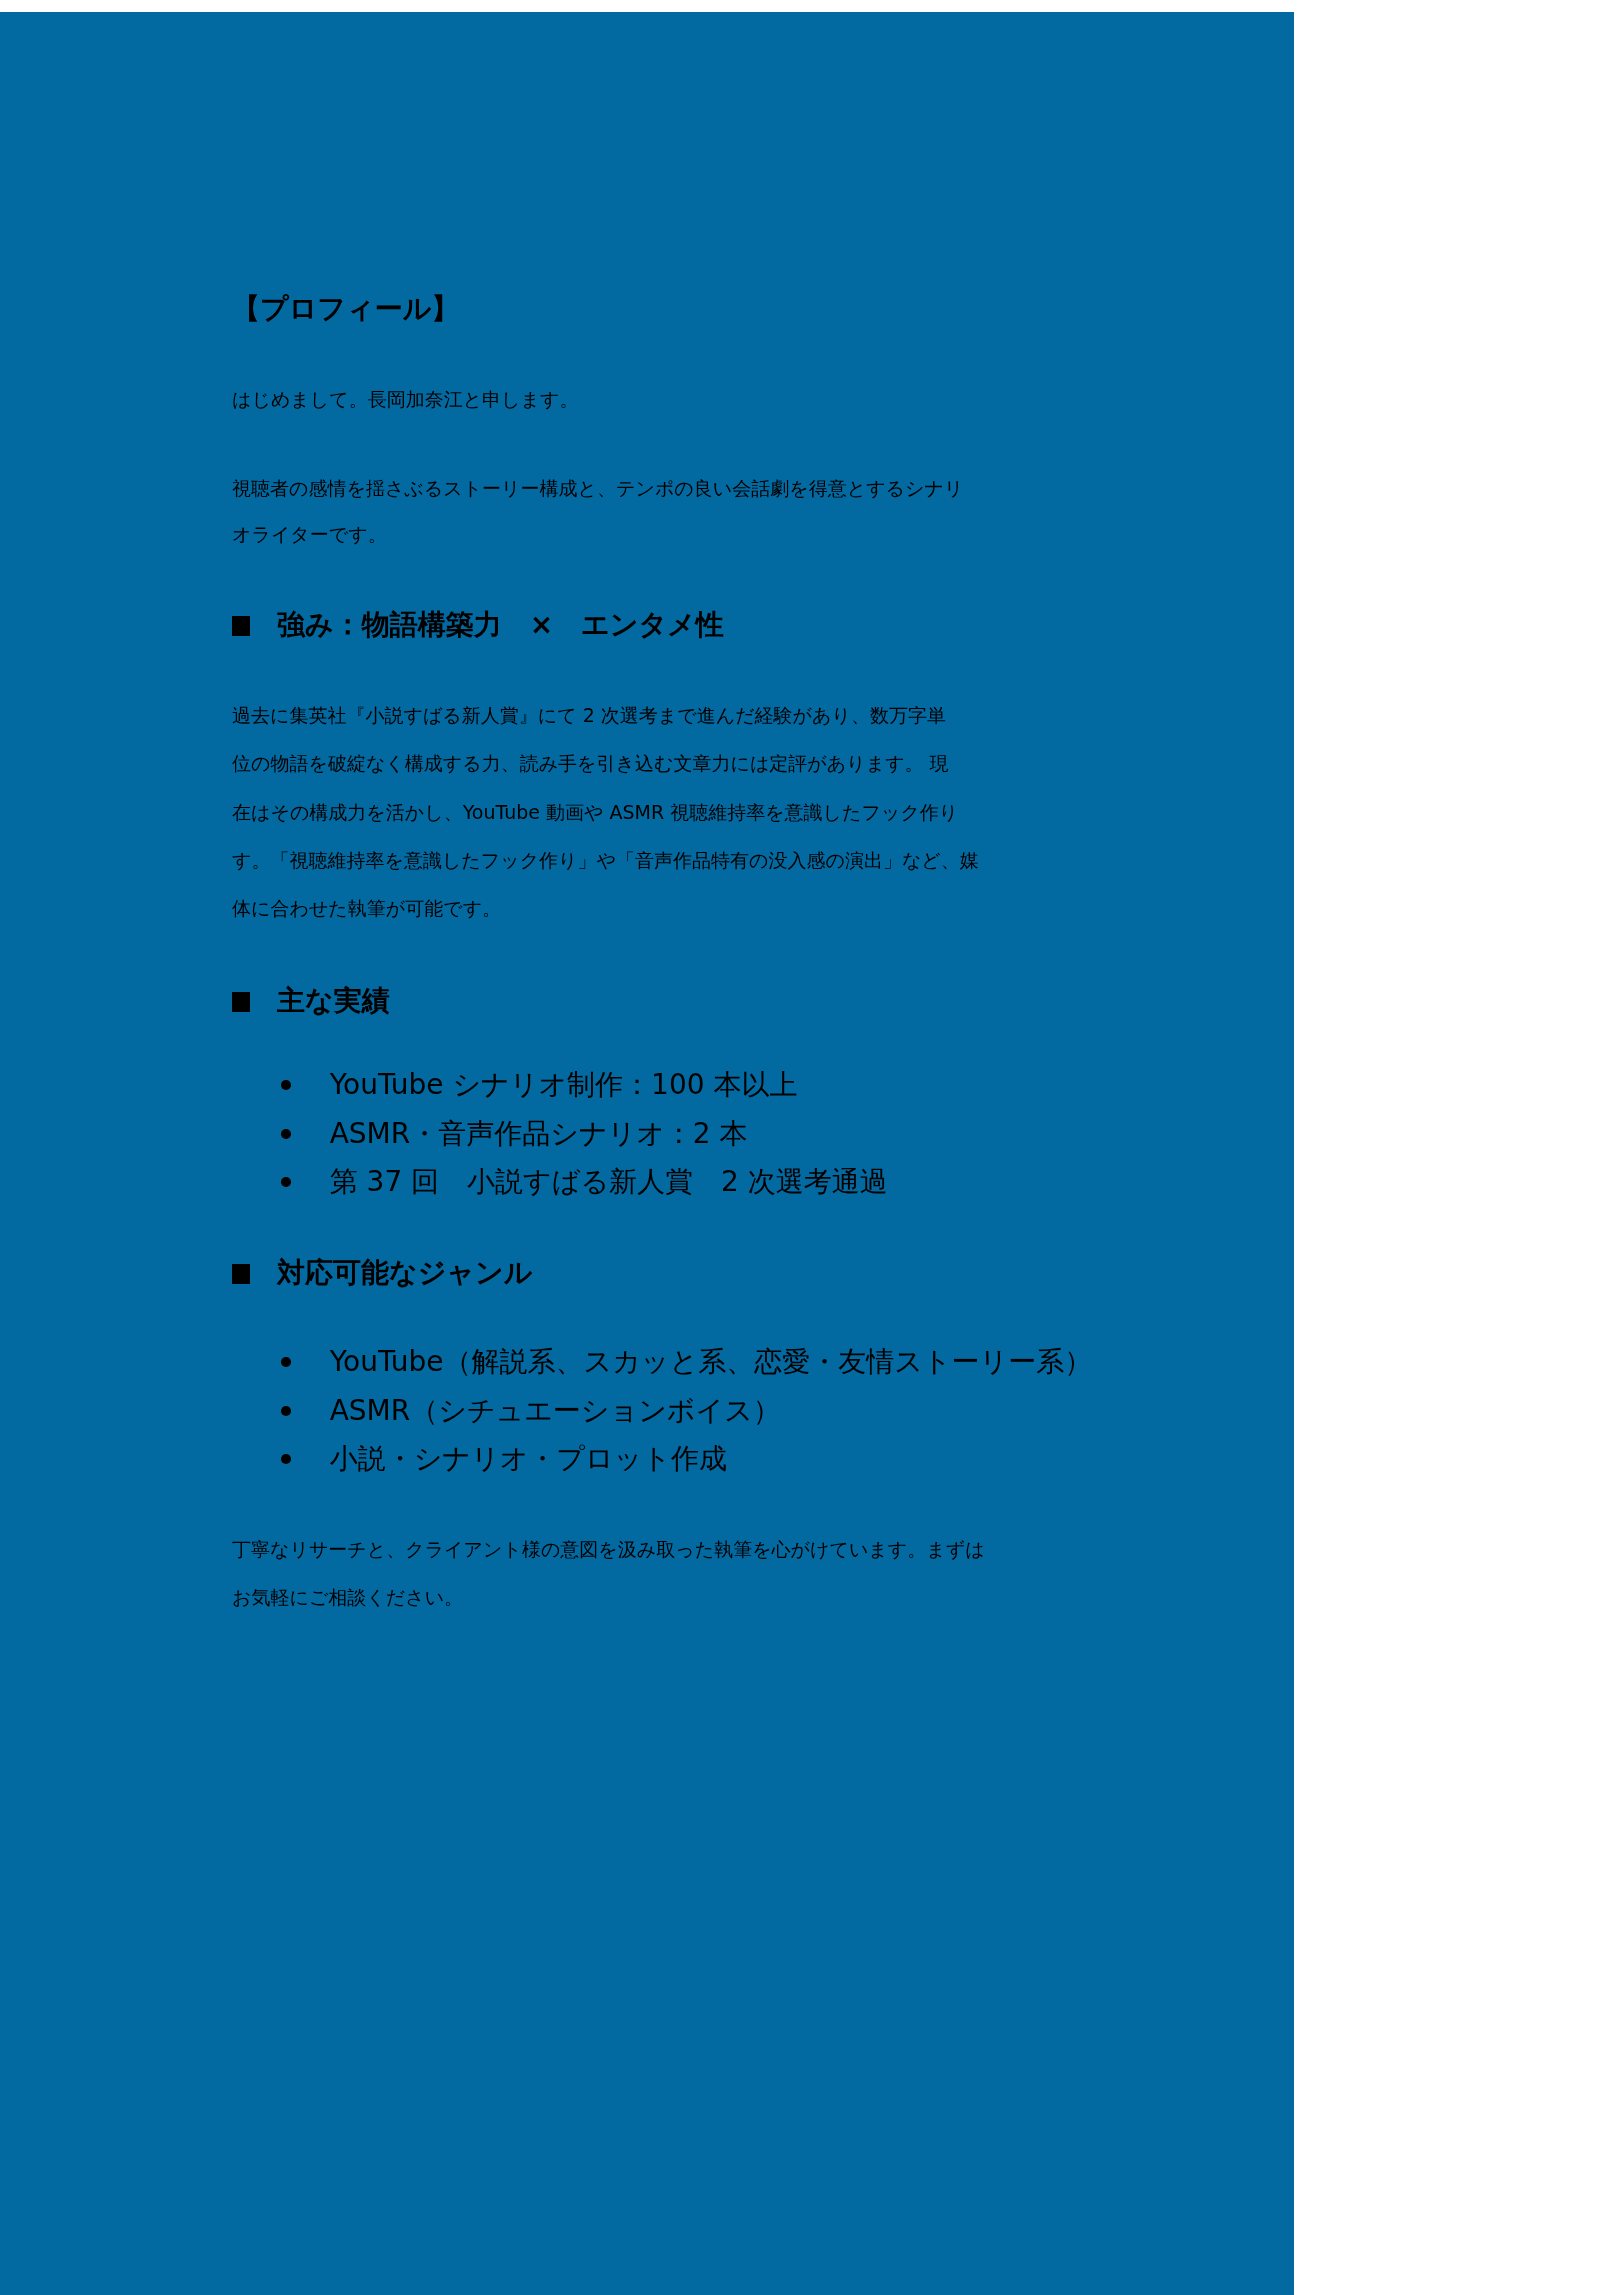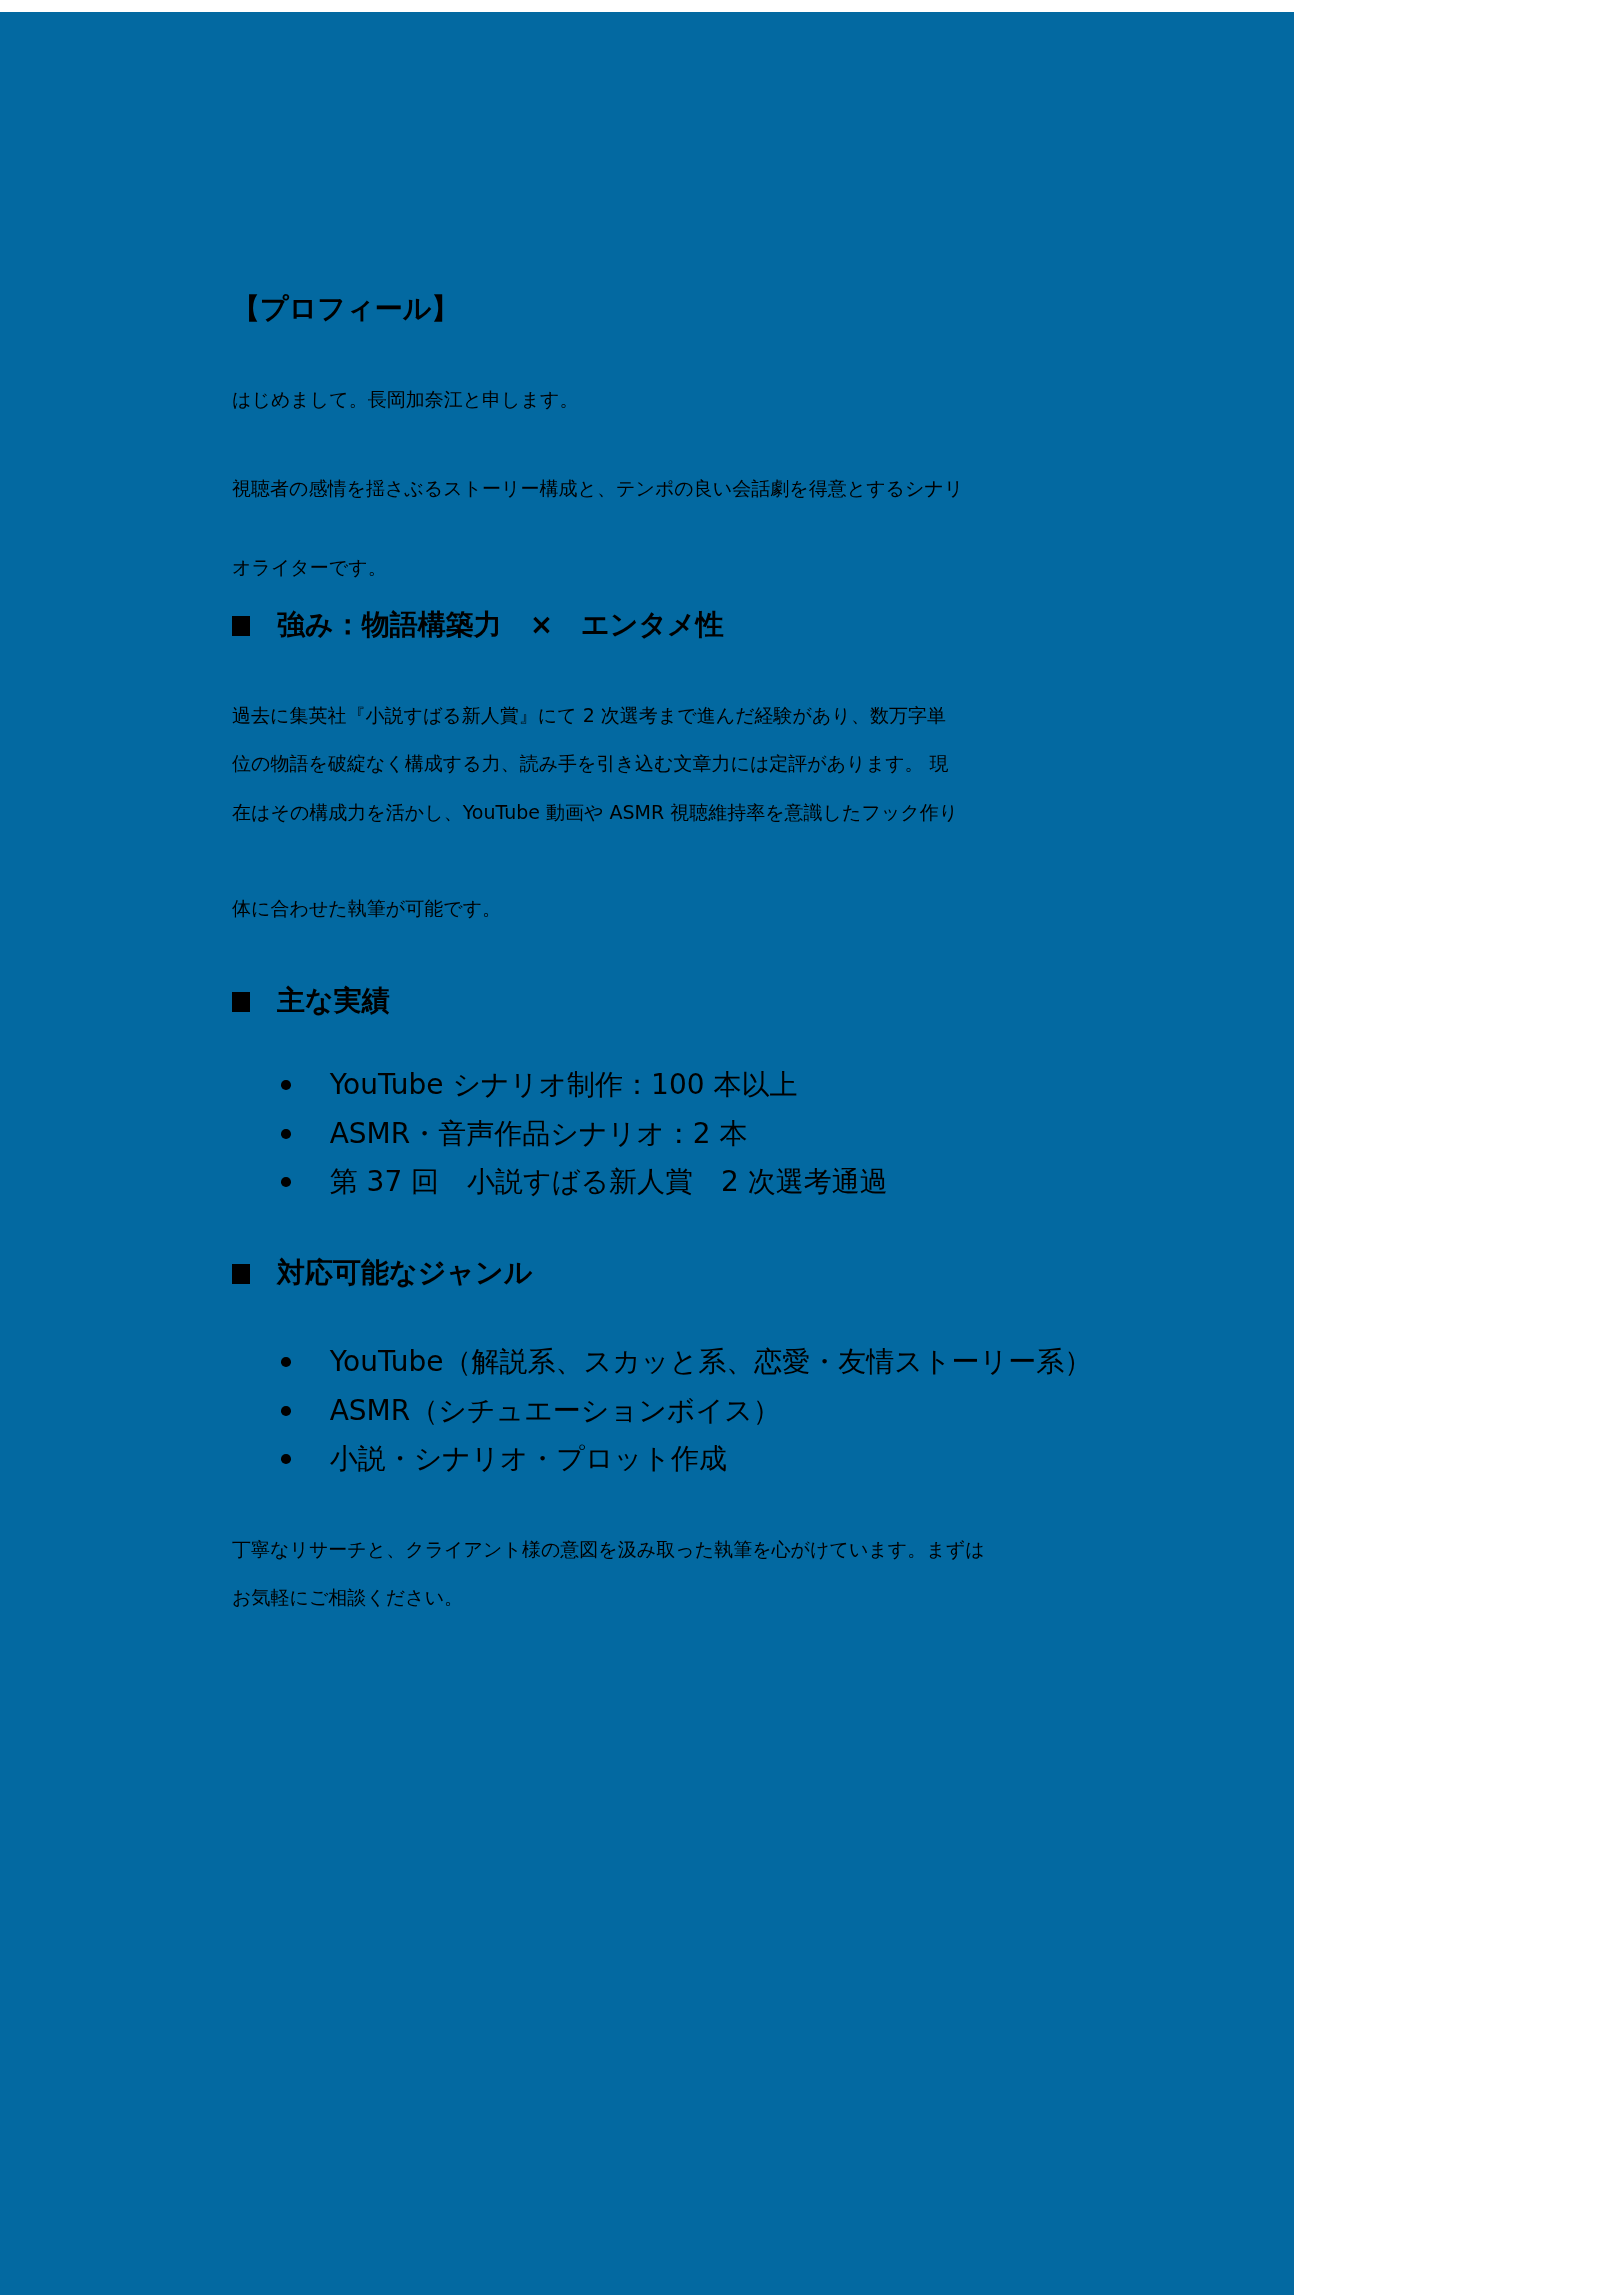--- a/index.html
+++ b/index.html
@@ -65,29 +65,30 @@
 </head>
 <body>
 
 <div class="page">
 
   <div class="line heading" style="top:279px;">【プロフィール】</div>
 
   <div class="line" style="top:369px;">はじめまして。長岡加奈江と申します。</div>
 
   <div class="line" style="top:458px;">視聴者の感情を揺さぶるストーリー構成と、テンポの良い会話劇を得意とするシナリ</div>
-  <div class="line" style="top:504px;margin-top:33px;">オライターです。</div>
+  <div class="line" style="top:504px;">オライターです。</div>
 
   <div class="line heading" style="top:595px;">
     <span class="sq"></span><span class="heading-text">強み：物語構築力　×　エンタメ性</span>
   </div>
 
   <div class="line" style="top:685px;">過去に集英社『小説すばる新人賞』にて 2 次選考まで進んだ経験があり、数万字単</div>
   <div class="line" style="top:733px;">位の物語を破綻なく構成する力、読み手を引き込む文章力には定評があります。 現</div>
   <div class="line" style="top:782px;">在はその構成力を活かし、YouTube 動画や ASMR 視聴維持率を意識したフック作り</div>
+  <div class="line" style="top:830px;">す。「視聴維持率を意識したフック作り」や「音声作品特有の没入感の演出」など、媒</div>
   <div class="line" style="top:878px;">体に合わせた執筆が可能です。</div>
 
   <div class="line heading" style="top:971px;">
     <span class="sq"></span><span class="heading-text">主な実績</span>
   </div>
 
   <div class="bullet-row" style="top:1055px;">
     <span class="bullet-dot"></span><span>YouTube シナリオ制作：100 本以上</span>
   </div>
   <div class="bullet-row" style="top:1104px;text-align:right;">

